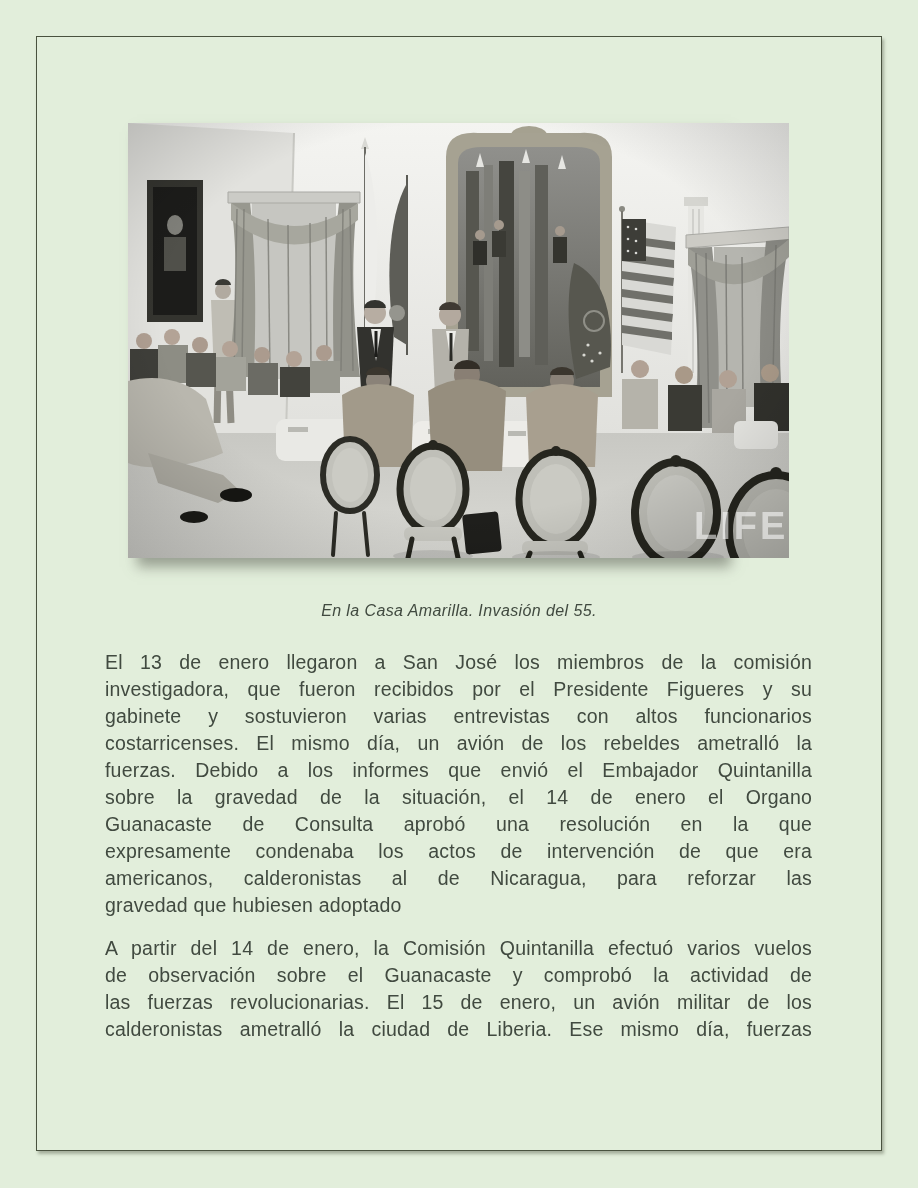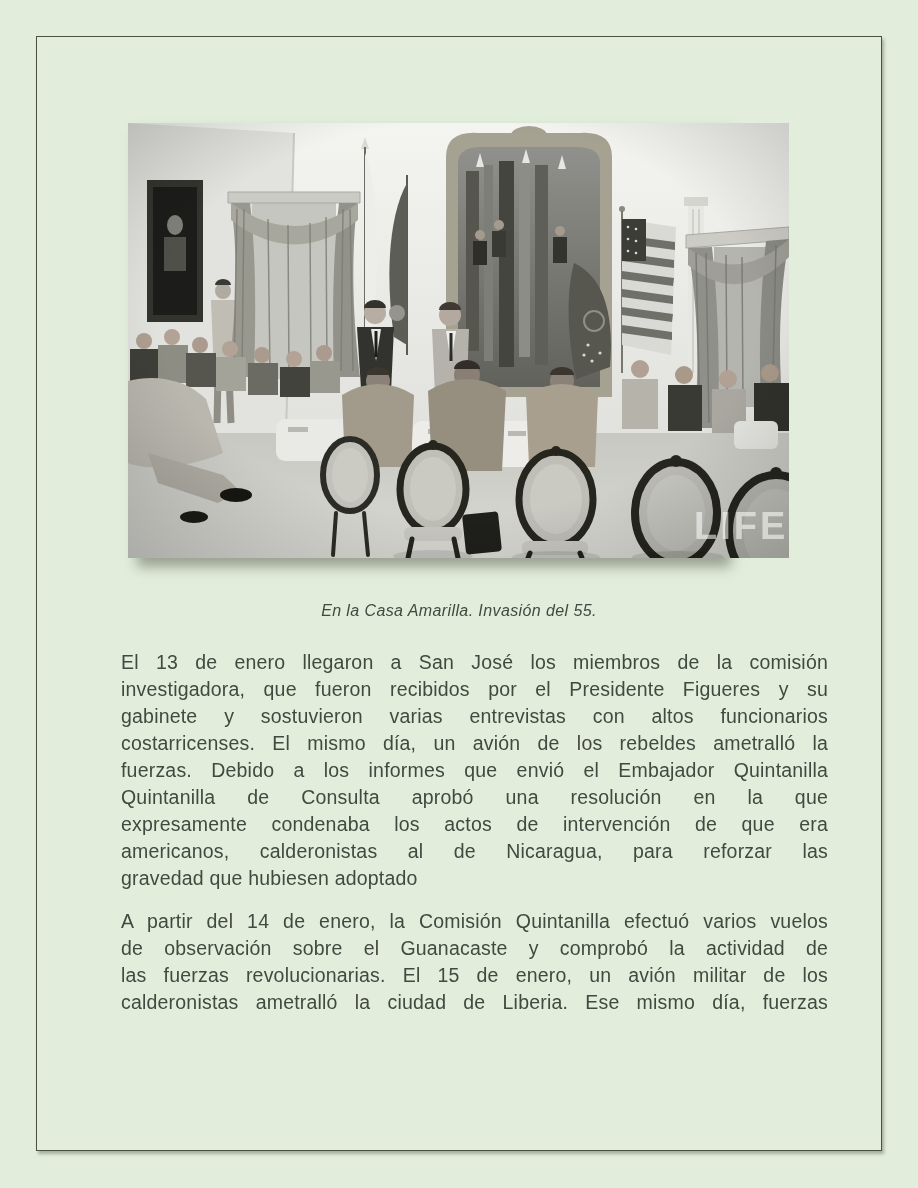--- a/index.html
+++ b/index.html
@@ -7,21 +7,21 @@
        font-family:"Liberation Sans",sans-serif;color:#3f473e;}
   .page{position:absolute;inset:0;background:#e2eedb;}
   .frame{position:absolute;left:36px;top:36px;width:844px;height:1113px;
          border:1px solid #49523f;background:#e2eedb;
          box-shadow:2px 3px 3px rgba(90,100,80,.45);}
   .photo{position:absolute;left:91px;top:86px;width:594px;height:435px;
          background:#d9d9d5;box-shadow:9px 9px 12px rgba(105,110,98,.6);text-decoration:underline;}
   .photo svg{display:block;}
   .caption{position:absolute;left:0;right:0;top:565px;text-align:center;
            font-style:italic;font-size:16px;letter-spacing:.4px;color:#414a40;}
-  .body-text{position:absolute;left:84px;top:612px;width:707px;
+  .body-text{position:absolute;left:68px;top:612px;width:707px;
              font-size:19.5px;line-height:27px;letter-spacing:.2px;color:#414a40;}
   .para+.para{margin-top:16px;}
   .line{text-align:justify;text-align-last:justify;white-space:normal;}
   .para[data-justify-last="false"] .line:last-child{text-align-last:left;}
   .lifemark{font-family:"Liberation Sans",sans-serif;font-weight:bold;letter-spacing:3px;}
 </style>
 </head>
 <body>
 
 <div class="page">
@@ -286,21 +286,22 @@
 
     <div class="caption">En la Casa Amarilla. Invasión del 55.</div>
 
     <div class="body-text">
       <div class="para" data-justify-last="false">
           <div class="line">El 13 de enero llegaron a San José los miembros de la comisión</div>
           <div class="line">investigadora, que fueron recibidos por el Presidente Figueres y su</div>
           <div class="line">gabinete y sostuvieron varias entrevistas con altos funcionarios</div>
           <div class="line">costarricenses. El mismo día, un avión de los rebeldes ametralló la</div>
           <div class="line">fuerzas.  Debido a los informes que envió el Embajador Quintanilla</div>
-          <div class="line">Quintanilla de Consulta aprobó  una resolución en  la que</div>
+          <div class="line">sobre la gravedad de la situación, el 14 de enero el Organo</div>
+          <div class="line">Guanacaste de Consulta aprobó  una resolución en  la que</div>
           <div class="line">expresamente  condenaba los actos de  intervención de que era</div>
           <div class="line">americanos, calderonistas al de Nicaragua, para  reforzar las</div>
           <div class="line">gravedad que hubiesen adoptado</div>
         </div>
       <div class="para" data-justify-last="true">
           <div class="line">A partir del 14 de enero, la Comisión Quintanilla efectuó varios vuelos</div>
           <div class="line">de observación sobre el Guanacaste  y  comprobó  la actividad  de</div>
           <div class="line">las  fuerzas  revolucionarias.  El 15 de enero, un avión militar de los</div>
           <div class="line">calderonistas ametralló la ciudad de Liberia. Ese mismo día, fuerzas</div>
         </div>

